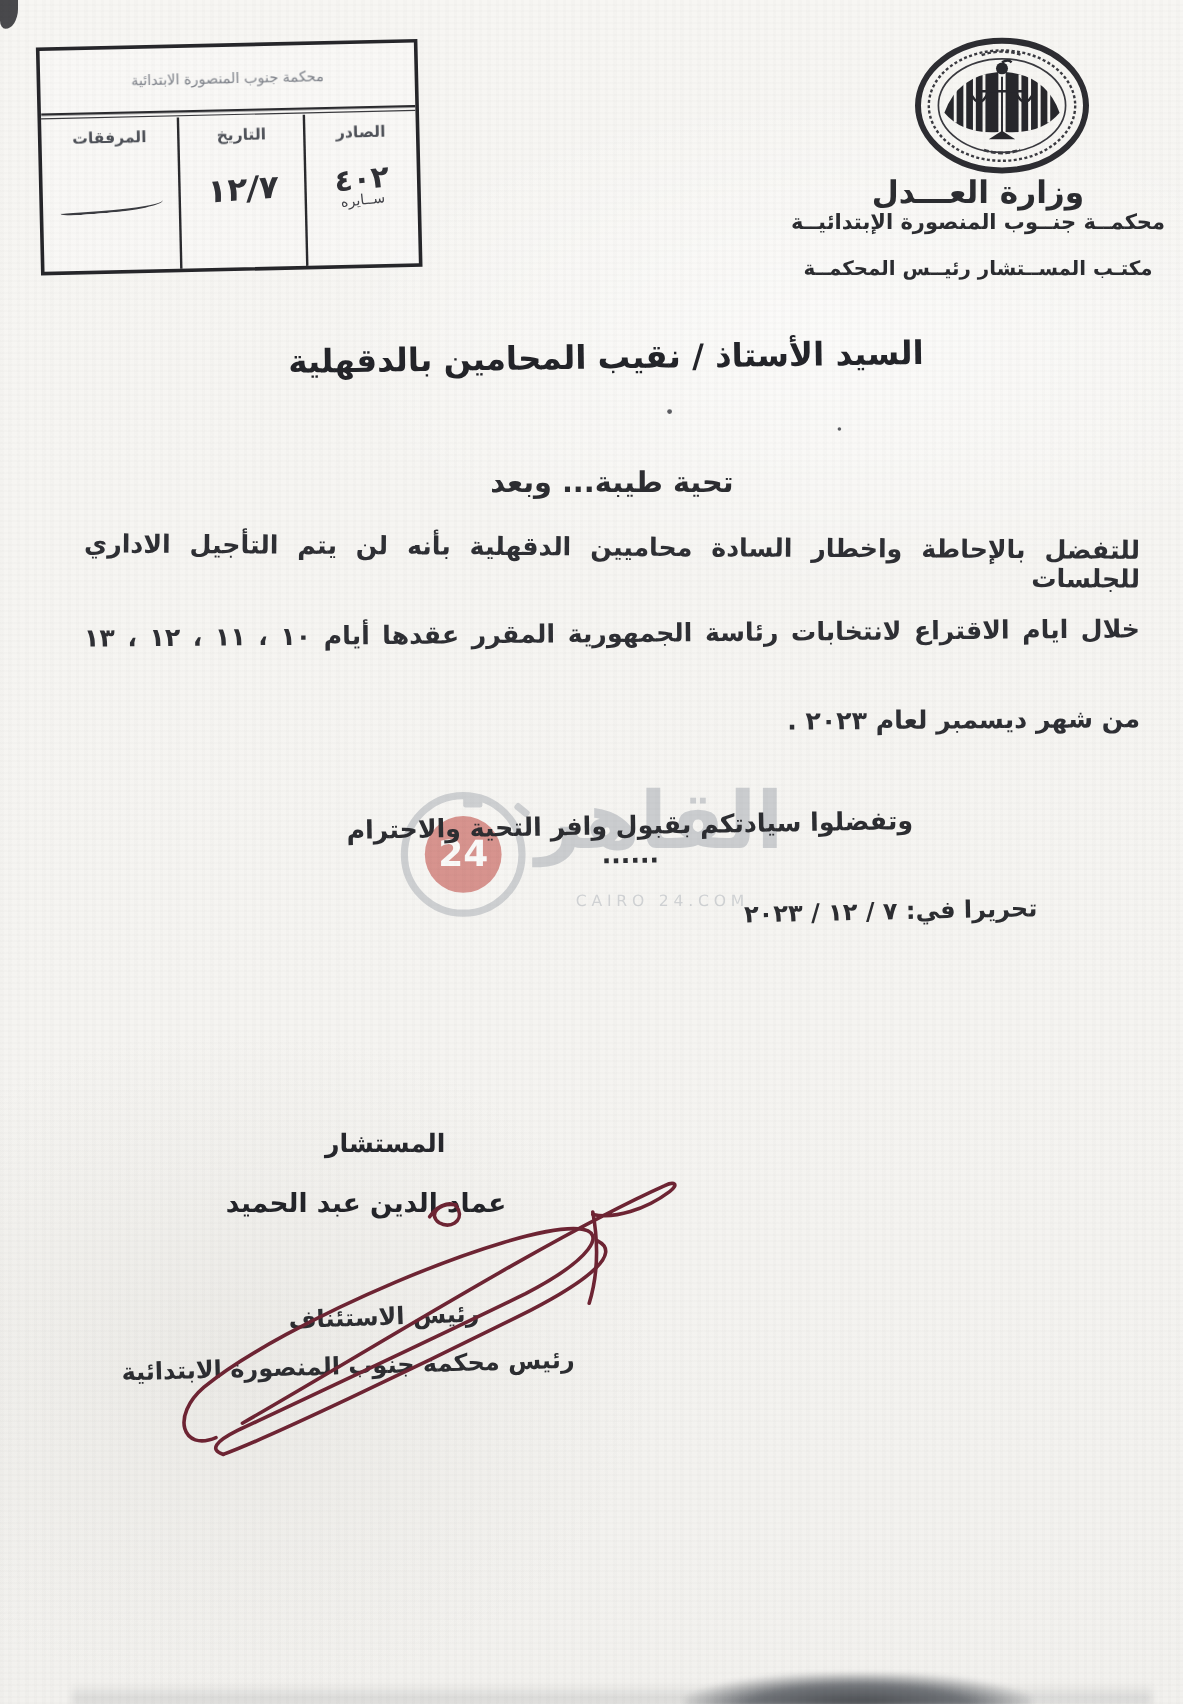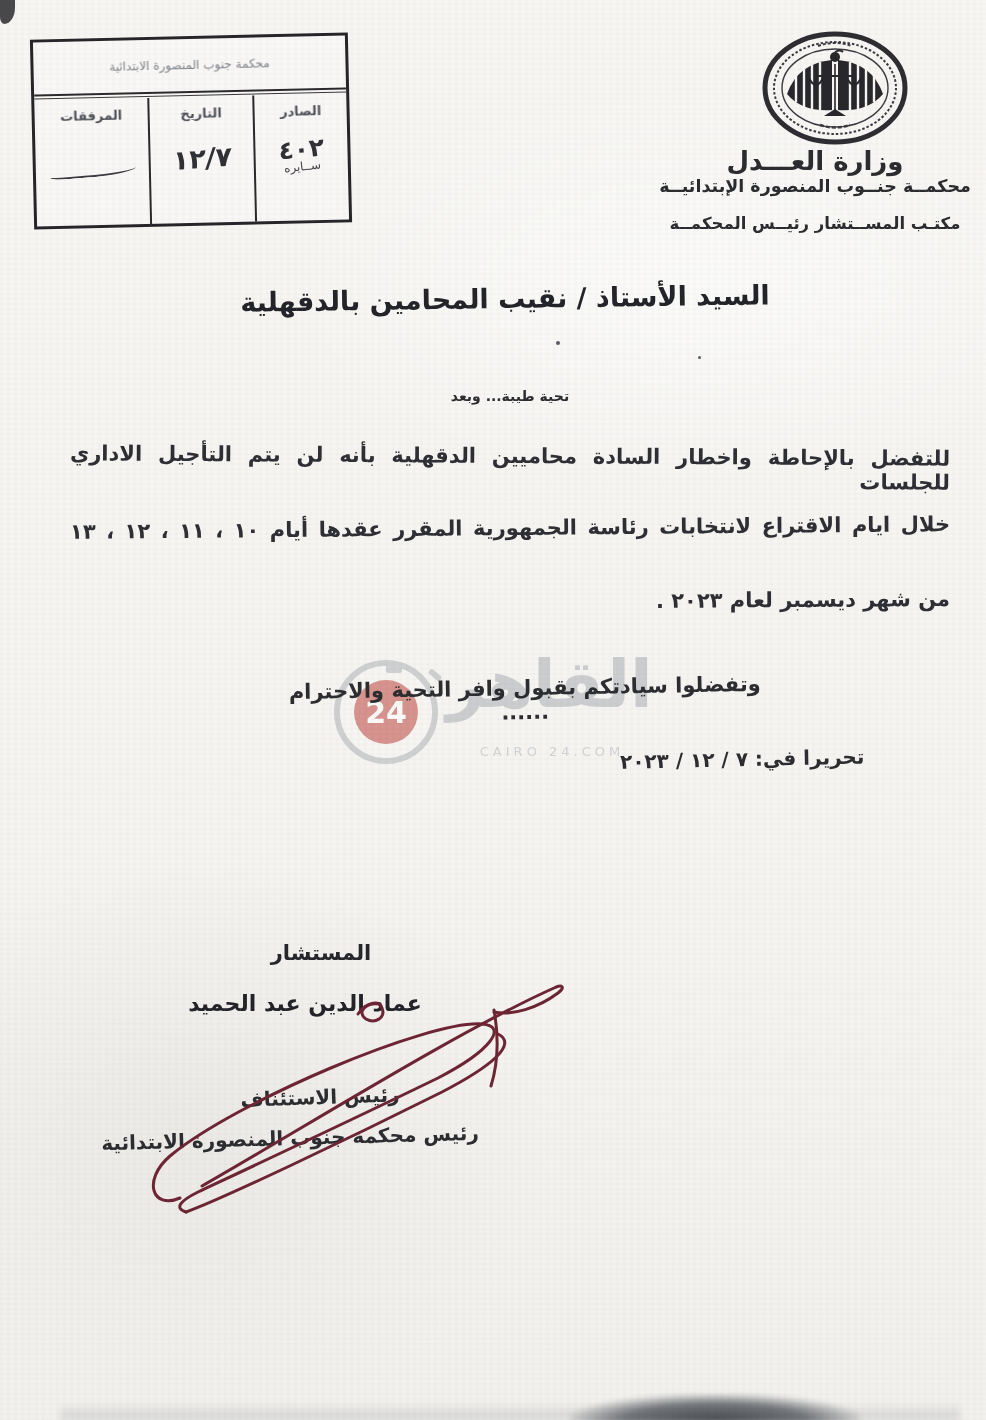--- a/index.html
+++ b/index.html
@@ -61,21 +61,21 @@
   .lh-line{left:652px;width:326px;text-align:center;color:#2b2c30;}
   .lh-ministry{top:146px;font-size:26px;letter-spacing:1px;}
   .lh-court{top:176px;font-size:17.5px;}
   .lh-office{top:214px;font-size:16.5px;}
 
   
   .recipient{top:283px;left:195px;width:620px;text-align:center;font-size:27px;color:#232429;transform:rotate(-0.8deg);}
   .dot{background:#5b5c61;border-radius:50%;}
   .dot-1{left:556px;top:341px;width:4px;height:4px;}
   .dot-2{left:698px;top:356px;width:3px;height:3px;}
-  .salutation{top:388px;left:360px;width:300px;text-align:center;font-size:14px;}
+  .salutation{top:388px;left:360px;width:300px;text-align:center;font-size:24px;}
   .body-line{left:70px;width:880px;font-size:21px;color:#2e2f34;}
   .body-1{top:444px;text-align:justify;text-align-last:justify;transform:rotate(0.35deg);}
   .body-2{top:516px;text-align:justify;text-align-last:justify;transform:rotate(-0.5deg);}
   .body-3{top:590px;text-align:right;transform:rotate(-0.4deg);}
   .closing{top:676px;left:275px;width:500px;text-align:center;font-size:21px;transform:rotate(-1deg);}
   .date-line{top:746px;left:620px;width:350px;text-align:left;font-size:20px;transform:rotate(-1.2deg);}
 
   
   .watermark{left:328px;top:652px;width:345px;height:128px;opacity:.55;z-index:0;}
   .wm-watch{position:absolute;left:6px;top:8px;width:92px;height:92px;border:6px solid #aeb2b8;border-radius:50%;background:rgba(255,255,255,.2);}

